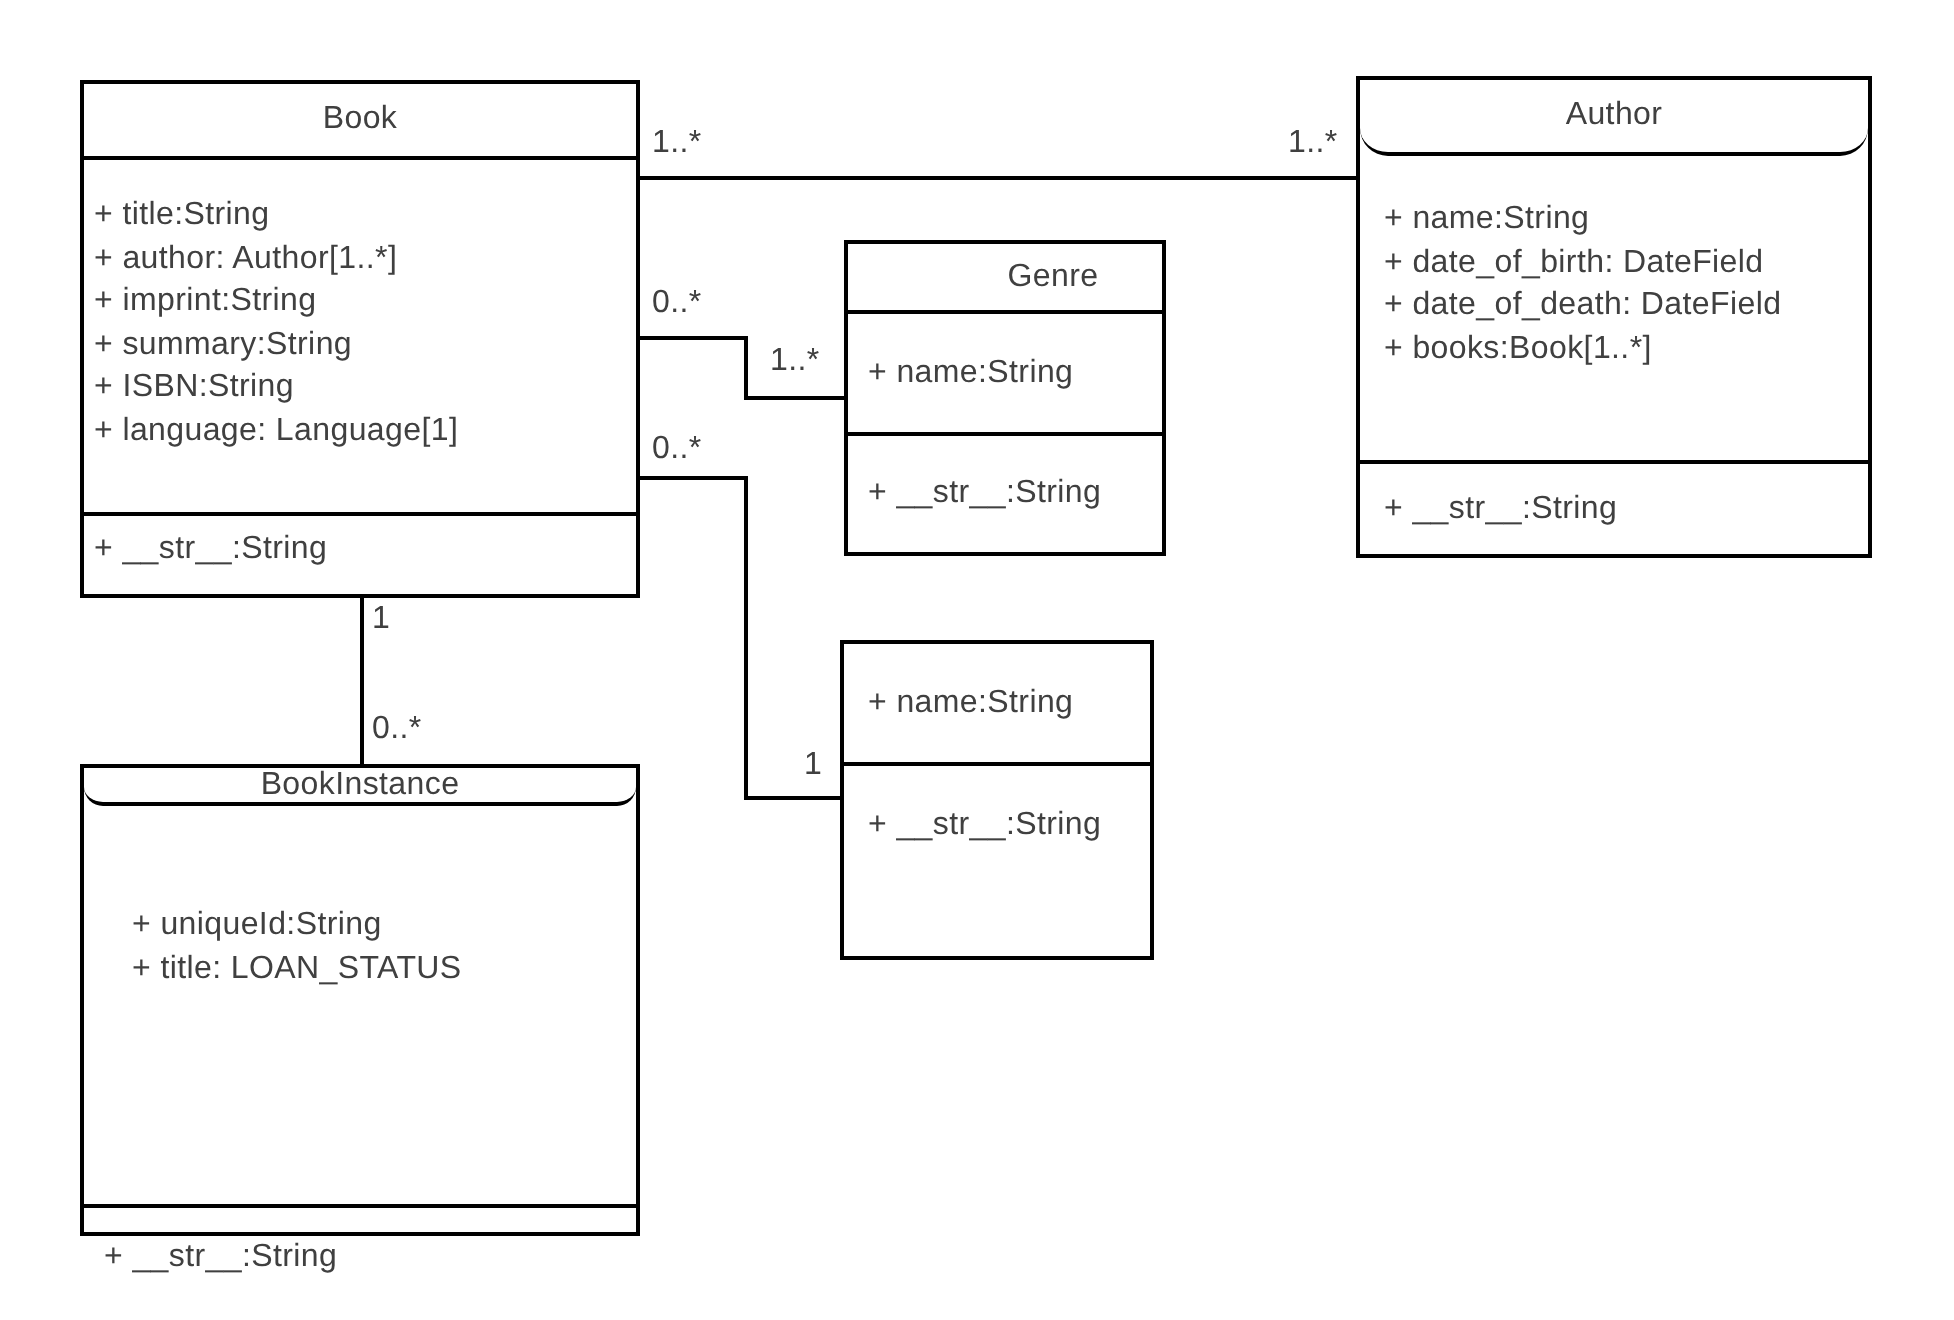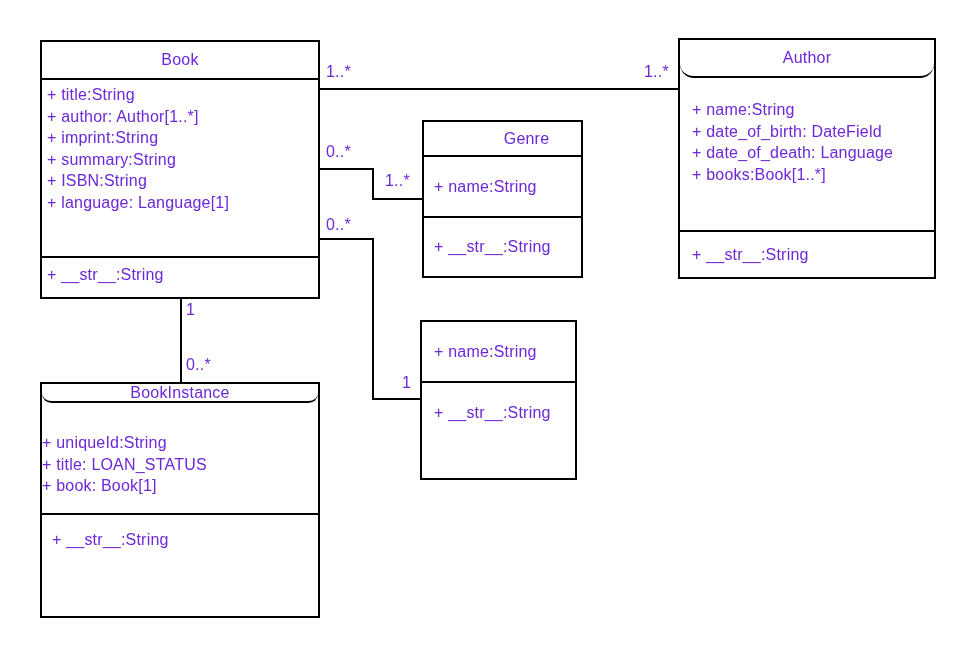--- a/index.html
+++ b/index.html
@@ -6,21 +6,21 @@
     margin: 0;
     padding: 0;
     background: #ffffff;
   }
   .canvas {
     position: relative;
     width: 977px;
     height: 660px;
     background: #ffffff;
     font-family: "Liberation Sans", "DejaVu Sans", sans-serif;
-    color: #6d28d9;
+    color: #404040;
     font-size: 16px;
     letter-spacing: 0.2px;
     overflow: hidden;
   }
   .cls {
     position: absolute;
     box-sizing: border-box;
     border: 2px solid #000000;
     background: #ffffff;
   }
@@ -61,39 +61,39 @@
     white-space: nowrap;
   }
 </style>
 </head>
 <body>
 
 <div class="canvas">
 
   <div class="cls" style="left:40px; top:40px; width:280px; height:259px;">
     <div class="cls-title" style="height:38px;">Book</div>
-    <div class="cls-attrs" style="height:178px; padding:4px 4px 0 5px;">
+    <div class="cls-attrs" style="height:178px; padding:17px 4px 0 5px;">
       <div class="line">+ title:String</div>
       <div class="line">+ author: Author[1..*]</div>
       <div class="line">+ imprint:String</div>
       <div class="line">+ summary:String</div>
       <div class="line">+ ISBN:String</div>
       <div class="line">+ language: Language[1]</div>
     </div>
     <div class="cls-methods" style="padding:6px 4px 0 5px;">
       <div class="line">+ __str__:String</div>
     </div>
   </div>
 
   <div class="cls" style="left:678px; top:38px; width:258px; height:241px;">
     <div class="cls-title" style="height:38px;border-radius:14px;">Author</div>
     <div class="cls-attrs" style="height:154px; padding:21px 4px 0 12px;">
       <div class="line">+ name:String</div>
       <div class="line">+ date_of_birth: DateField</div>
-      <div class="line">+ date_of_death: Language</div>
+      <div class="line">+ date_of_death: DateField</div>
       <div class="line">+ books:Book[1..*]</div>
     </div>
     <div class="cls-methods" style="padding:12px 4px 0 12px;">
       <div class="line">+ __str__:String</div>
     </div>
   </div>
 
   <div class="cls" style="left:422px; top:120px; width:161px; height:158px;">
     <div class="cls-title" style="height:35px;padding-left:48px;">Genre</div>
     <div class="cls-attrs sec-center" style="height:61px; padding:0 4px 0 10px;">
@@ -108,24 +108,23 @@
     <div class="cls-attrs sec-center" style="height:61px; padding:0 4px 0 12px;">
       <div class="line">+ name:String</div>
     </div>
     <div class="cls-methods sec-center" style="height:60px; padding:0 4px 0 12px;">
       <div class="line">+ __str__:String</div>
     </div>
   </div>
 
   <div class="cls" style="left:40px; top:382px; width:280px; height:236px;">
     <div class="cls-title" style="height:19px;border-radius:17px;">BookInstance</div>
-    <div class="cls-attrs" style="height:112px; padding:29px 4px 0 0;">
+    <div class="cls-attrs" style="height:181px; padding:29px 4px 0 24px;margin-top:20px;">
       <div class="line">+ uniqueId:String</div>
       <div class="line">+ title: LOAN_STATUS</div>
-      <div class="line">+ book: Book[1]</div>
     </div>
     <div class="cls-methods" style="padding:14px 4px 0 10px;">
       <div class="line">+ __str__:String</div>
     </div>
   </div>
 
   <div class="seg" style="left:320px; top:88px; width:358px; height:2px;"></div>
   <div class="mult" style="left:326px; top:62px;">1..*</div>
   <div class="mult" style="left:644px; top:62px;">1..*</div>
 

